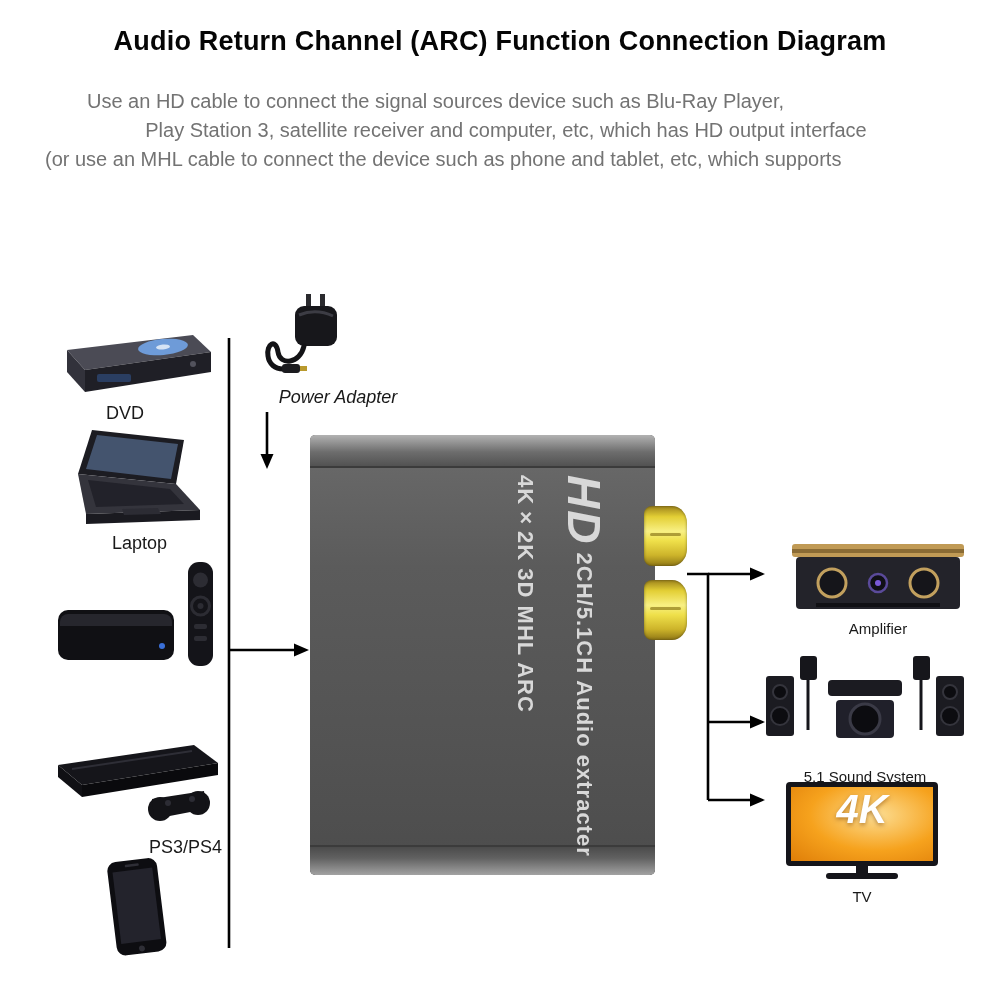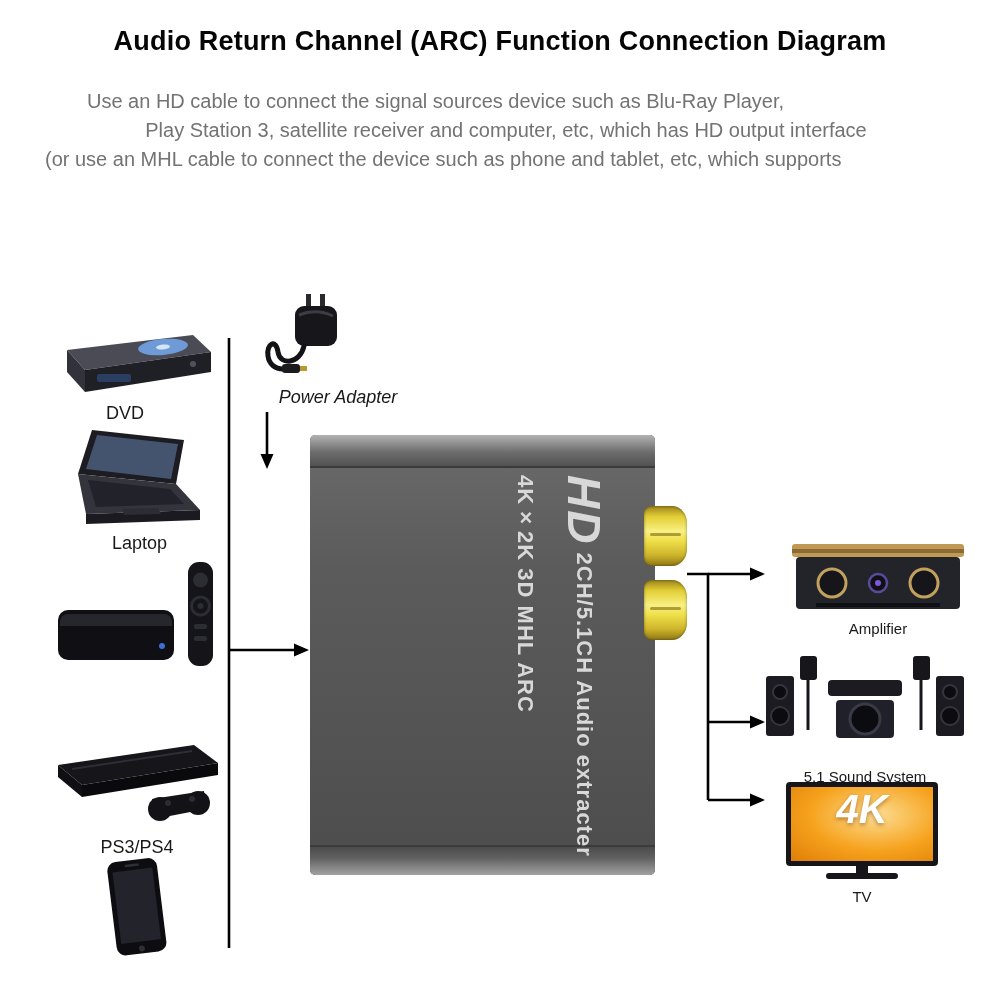--- a/index.html
+++ b/index.html
@@ -149,21 +149,21 @@
       <path d="M20,34 L140,16" stroke="#2e2e36" stroke-width="2"></path>
       <g fill="#131317">
         <circle cx="108" cy="74" r="12"></circle>
         <circle cx="146" cy="68" r="12"></circle>
         <polygon points="100,64 152,56 154,74 102,84"></polygon>
       </g>
       <circle cx="116" cy="68" r="3" fill="#2c2c34"></circle>
       <circle cx="140" cy="64" r="3" fill="#2c2c34"></circle>
     </svg>
   </div>
-  <div class="device-label" style="left:52px; top:836px; width:170px;">PS3/PS4</div>
+  <div class="device-label" style="left:52px; top:836px; width:170px;text-align:right;">PS3/PS4</div>
 
   <div class="device" style="left:90px; top:858px; width:90px; height:100px;">
     <svg viewBox="0 0 90 100" width="90" height="100">
       <g transform="rotate(-7 45 50)">
         <rect x="22" y="2" width="50" height="94" rx="9" fill="#0d0d11"></rect>
         <rect x="27" y="12" width="40" height="72" fill="#23232c"></rect>
         <circle cx="47" cy="91" r="3" fill="#2e2e36"></circle>
         <rect x="40" y="6" width="14" height="2.5" rx="1" fill="#2e2e36"></rect>
       </g>
     </svg>

